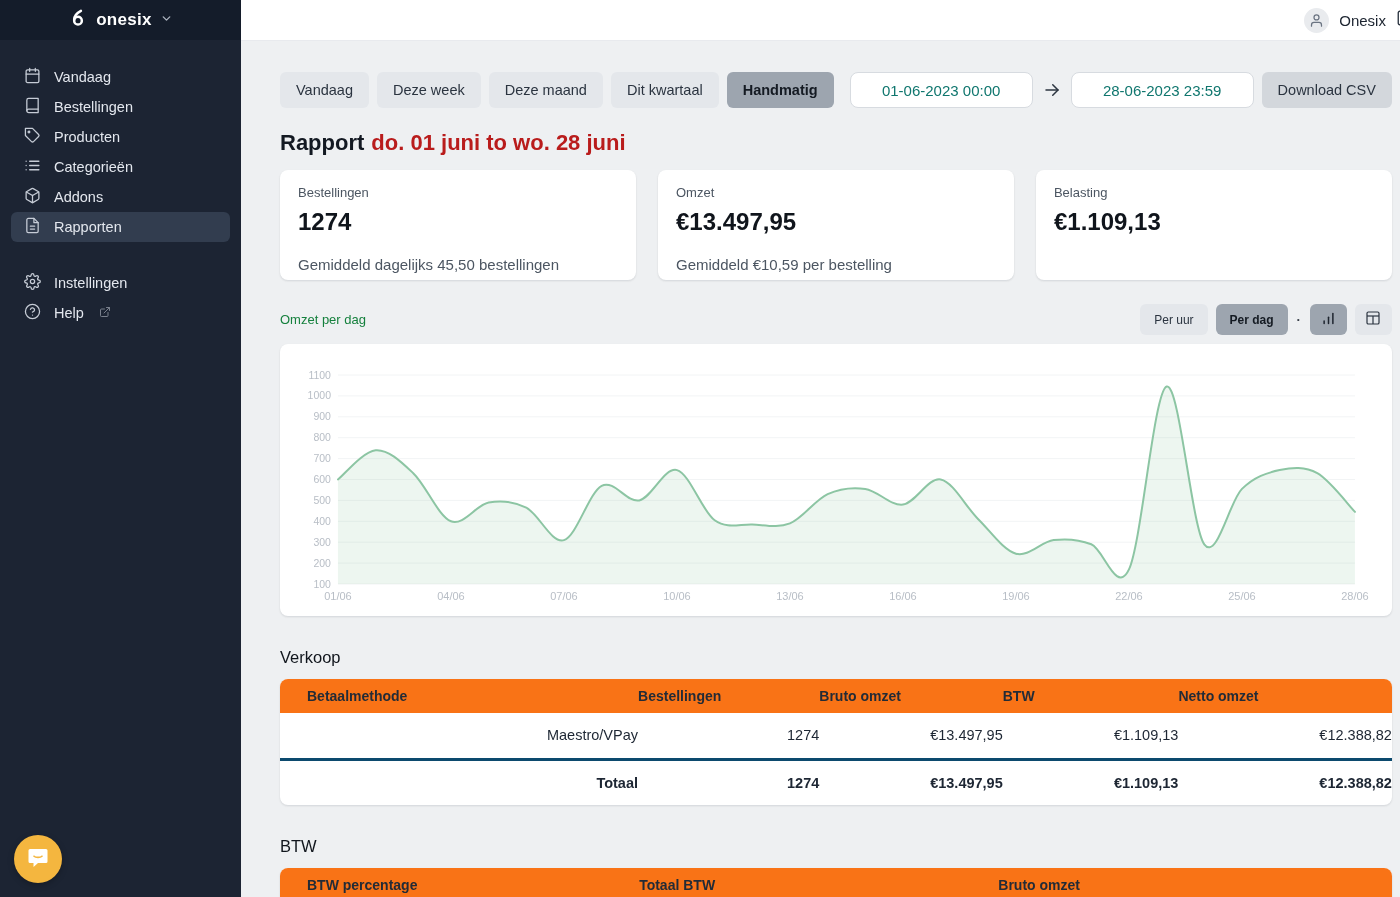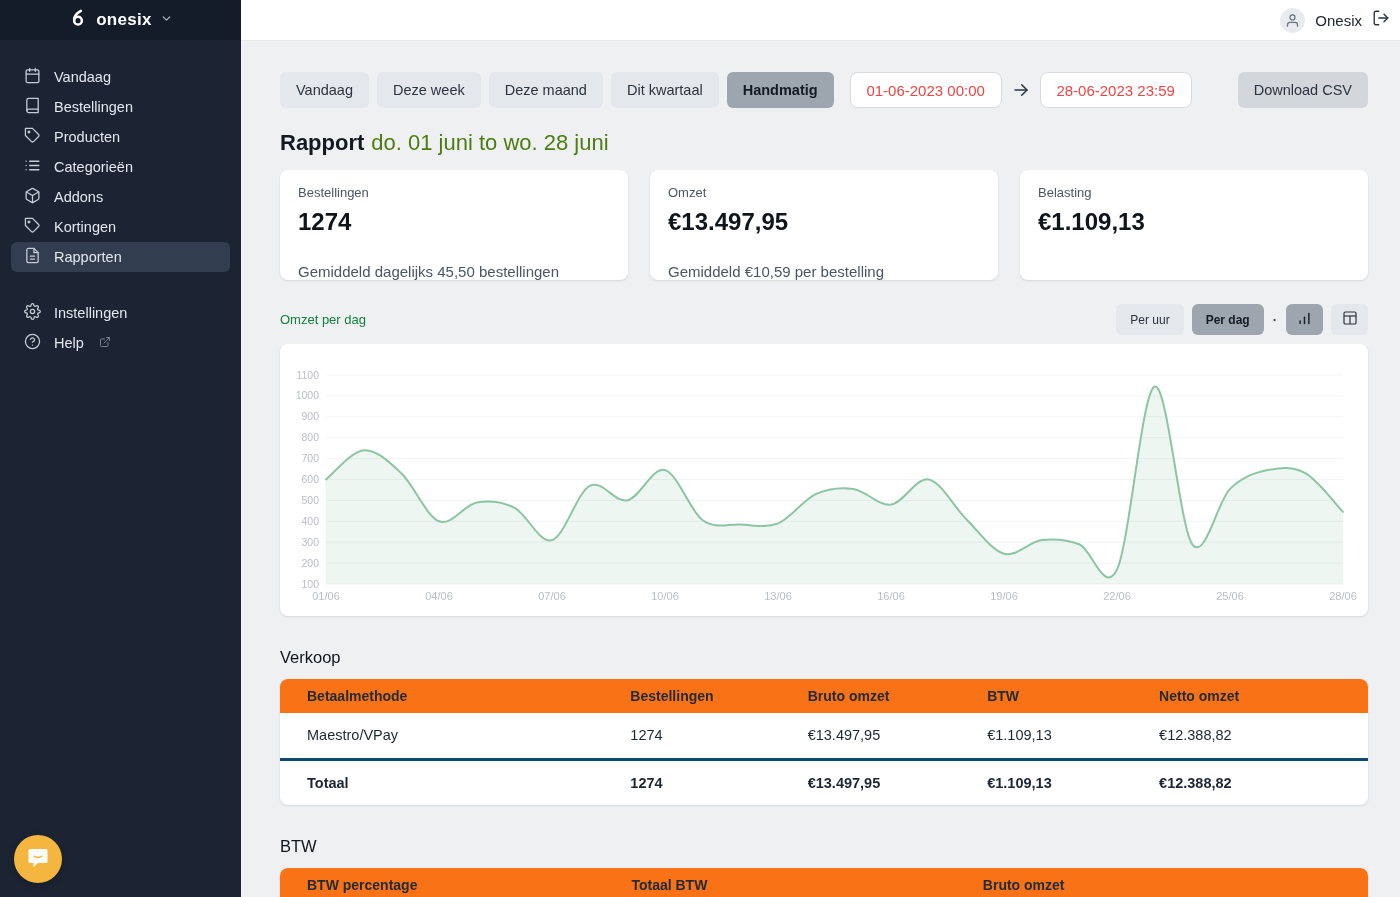--- a/index.html
+++ b/index.html
@@ -23,54 +23,54 @@
   .main { flex:1; display:flex; flex-direction:column; height:100%; }
   .top-strip { height:40px; background:#fff; display:flex; align-items:center; justify-content:flex-end; gap:10px; padding-right:10px; box-shadow:0 1px 0 #e8eaee; }
   .avatar { width:25px; height:25px; border-radius:50%; background:#e9ebee; display:flex; align-items:center; justify-content:center; }
   .user-name { font-size:15px; color:#1c2430; }
   .content { flex:1; padding:0 32px 0 39px; overflow:hidden; }
 
   
   .filter-row { margin-top:32px; display:flex; align-items:center; gap:8px; }
   .btn { height:36px; padding:0 16px; border:none; border-radius:6px; background:#e4e7eb; color:#2b3440; font-size:14.5px; font-family:inherit; cursor:pointer; white-space:nowrap; }
   .btn.active { background:#9da5af; color:#141a22; font-weight:700; }
-  .date-input { height:36px; width:152px; border:1px solid #d7dbe0; border-radius:8px; background:#fff; text-align:center; font-size:15px; color:#ef4444; font-family:inherit; }
+  .date-input { height:36px; width:183px; border:1px solid #d7dbe0; border-radius:8px; background:#fff; text-align:center; font-size:15px; color:#0f766e; font-family:inherit; }
   .dl-btn { margin-left:auto; background:#d3d7dc; }
   .arrow-wrap { display:flex; align-items:center; padding:0 2px; }
 
   
   .title-row { margin-top:22px; font-size:22px; display:flex; gap:7px; align-items:baseline; }
   .title-main { font-weight:700; color:#131922; }
-  .title-sub { color:#4d7c0f; }
+  .title-sub { color:#b91c1c;font-weight:bold; }
 
   
   .card { background:#fff; border-radius:8px; box-shadow:0 1px 2px rgba(16,24,40,.07), 0 1px 3px rgba(16,24,40,.05); }
   .stats { margin-top:14px; display:grid; grid-template-columns:1fr 1fr 1fr; gap:22px; }
   .stat { height:110px; padding:15px 18px; }
   .stat-label { font-size:13px; color:#4c5662; }
   .stat-value { font-size:24px; font-weight:600; color:#10151c; margin-top:8px; }
-  .stat-sub { font-size:15px; color:#4c5662; margin-top:27px; }
+  .stat-sub { font-size:15px; color:#4c5662; margin-top:20px; }
 
   
   .chart-head { margin-top:24px; display:flex; align-items:center; }
   .section-title { font-size:13px; color:#15803d; }
   .chart-controls { margin-left:auto; display:flex; align-items:center; gap:8px; }
   .btn-sm { height:31px; padding:0 14px; font-size:12px; }
   .btn-icon { width:37px; padding:0; display:flex; align-items:center; justify-content:center; }
   .dot-sep { color:#39404a; font-weight:700; font-size:13px; padding:0 1px; }
   .chart-card { margin-top:9px; height:272px; }
   .chart-card svg { display:block; }
 
   
   .table-title { margin-top:32px; font-size:16.5px; color:#10151c; }
   .table-card { margin-top:12px; overflow:hidden; }
   table { width:100%; border-collapse:collapse; font-size:14.5px; color:#1d2633; }
   thead th { background:#f97316; height:34px; text-align:left; font-weight:700; color:#232b36; font-size:14px; }
   th:first-child, td:first-child { padding-left:27px; }
-  tbody td { height:46px; }
+  tbody td { height:46px;text-align:right; }
   tr.total-row td { font-weight:700; border-top:3px solid #0c4a6e; }
   .btw-spacer td { height:46px; background:#fff; }
 </style>
 </head>
 <body>
 
 <aside class="sidebar">
   <div class="side-top">
     <span>
       <svg width="20" height="20" viewBox="0 0 24 24" fill="none" stroke="#fff" stroke-width="3" stroke-linecap="round">
@@ -121,27 +121,20 @@
           </svg></span>
       <span>Categorieën</span>
     </div>
     <div class="nav-item">
       <span><svg width="17" height="17" viewBox="0 0 24 24" fill="none" stroke-width="1.8" stroke-linecap="round" stroke-linejoin="round">
             <path d="M21 16V8a2 2 0 0 0-1-1.73l-7-4a2 2 0 0 0-2 0l-7 4A2 2 0 0 0 3 8v8a2 2 0 0 0 1 1.73l7 4a2 2 0 0 0 2 0l7-4A2 2 0 0 0 21 16z"></path>
             <polyline points="3.27 6.96 12 12.01 20.73 6.96"></polyline>
             <line x1="12" y1="22.08" x2="12" y2="12"></line>
           </svg></span>
       <span>Addons</span>
-    </div>
-    <div class="nav-item">
-      <span><svg width="17" height="17" viewBox="0 0 24 24" fill="none" stroke-width="1.8" stroke-linecap="round" stroke-linejoin="round">
-            <path d="M20.59 13.41l-7.17 7.17a2 2 0 0 1-2.83 0L2 12V2h10l8.59 8.59a2 2 0 0 1 0 2.82z"></path>
-            <circle cx="7" cy="7" r="1.2"></circle>
-          </svg></span>
-      <span>Kortingen</span>
     </div>
     <div class="nav-item selected">
       <span><svg width="17" height="17" viewBox="0 0 24 24" fill="none" stroke-width="1.8" stroke-linecap="round" stroke-linejoin="round">
             <path d="M14 2H6a2 2 0 0 0-2 2v16a2 2 0 0 0 2 2h12a2 2 0 0 0 2-2V8z"></path>
             <polyline points="14 2 14 8 20 8"></polyline>
             <line x1="15" y1="13" x2="9" y2="13"></line>
             <line x1="15" y1="17" x2="9" y2="17"></line>
           </svg></span>
       <span>Rapporten</span>
     </div>

